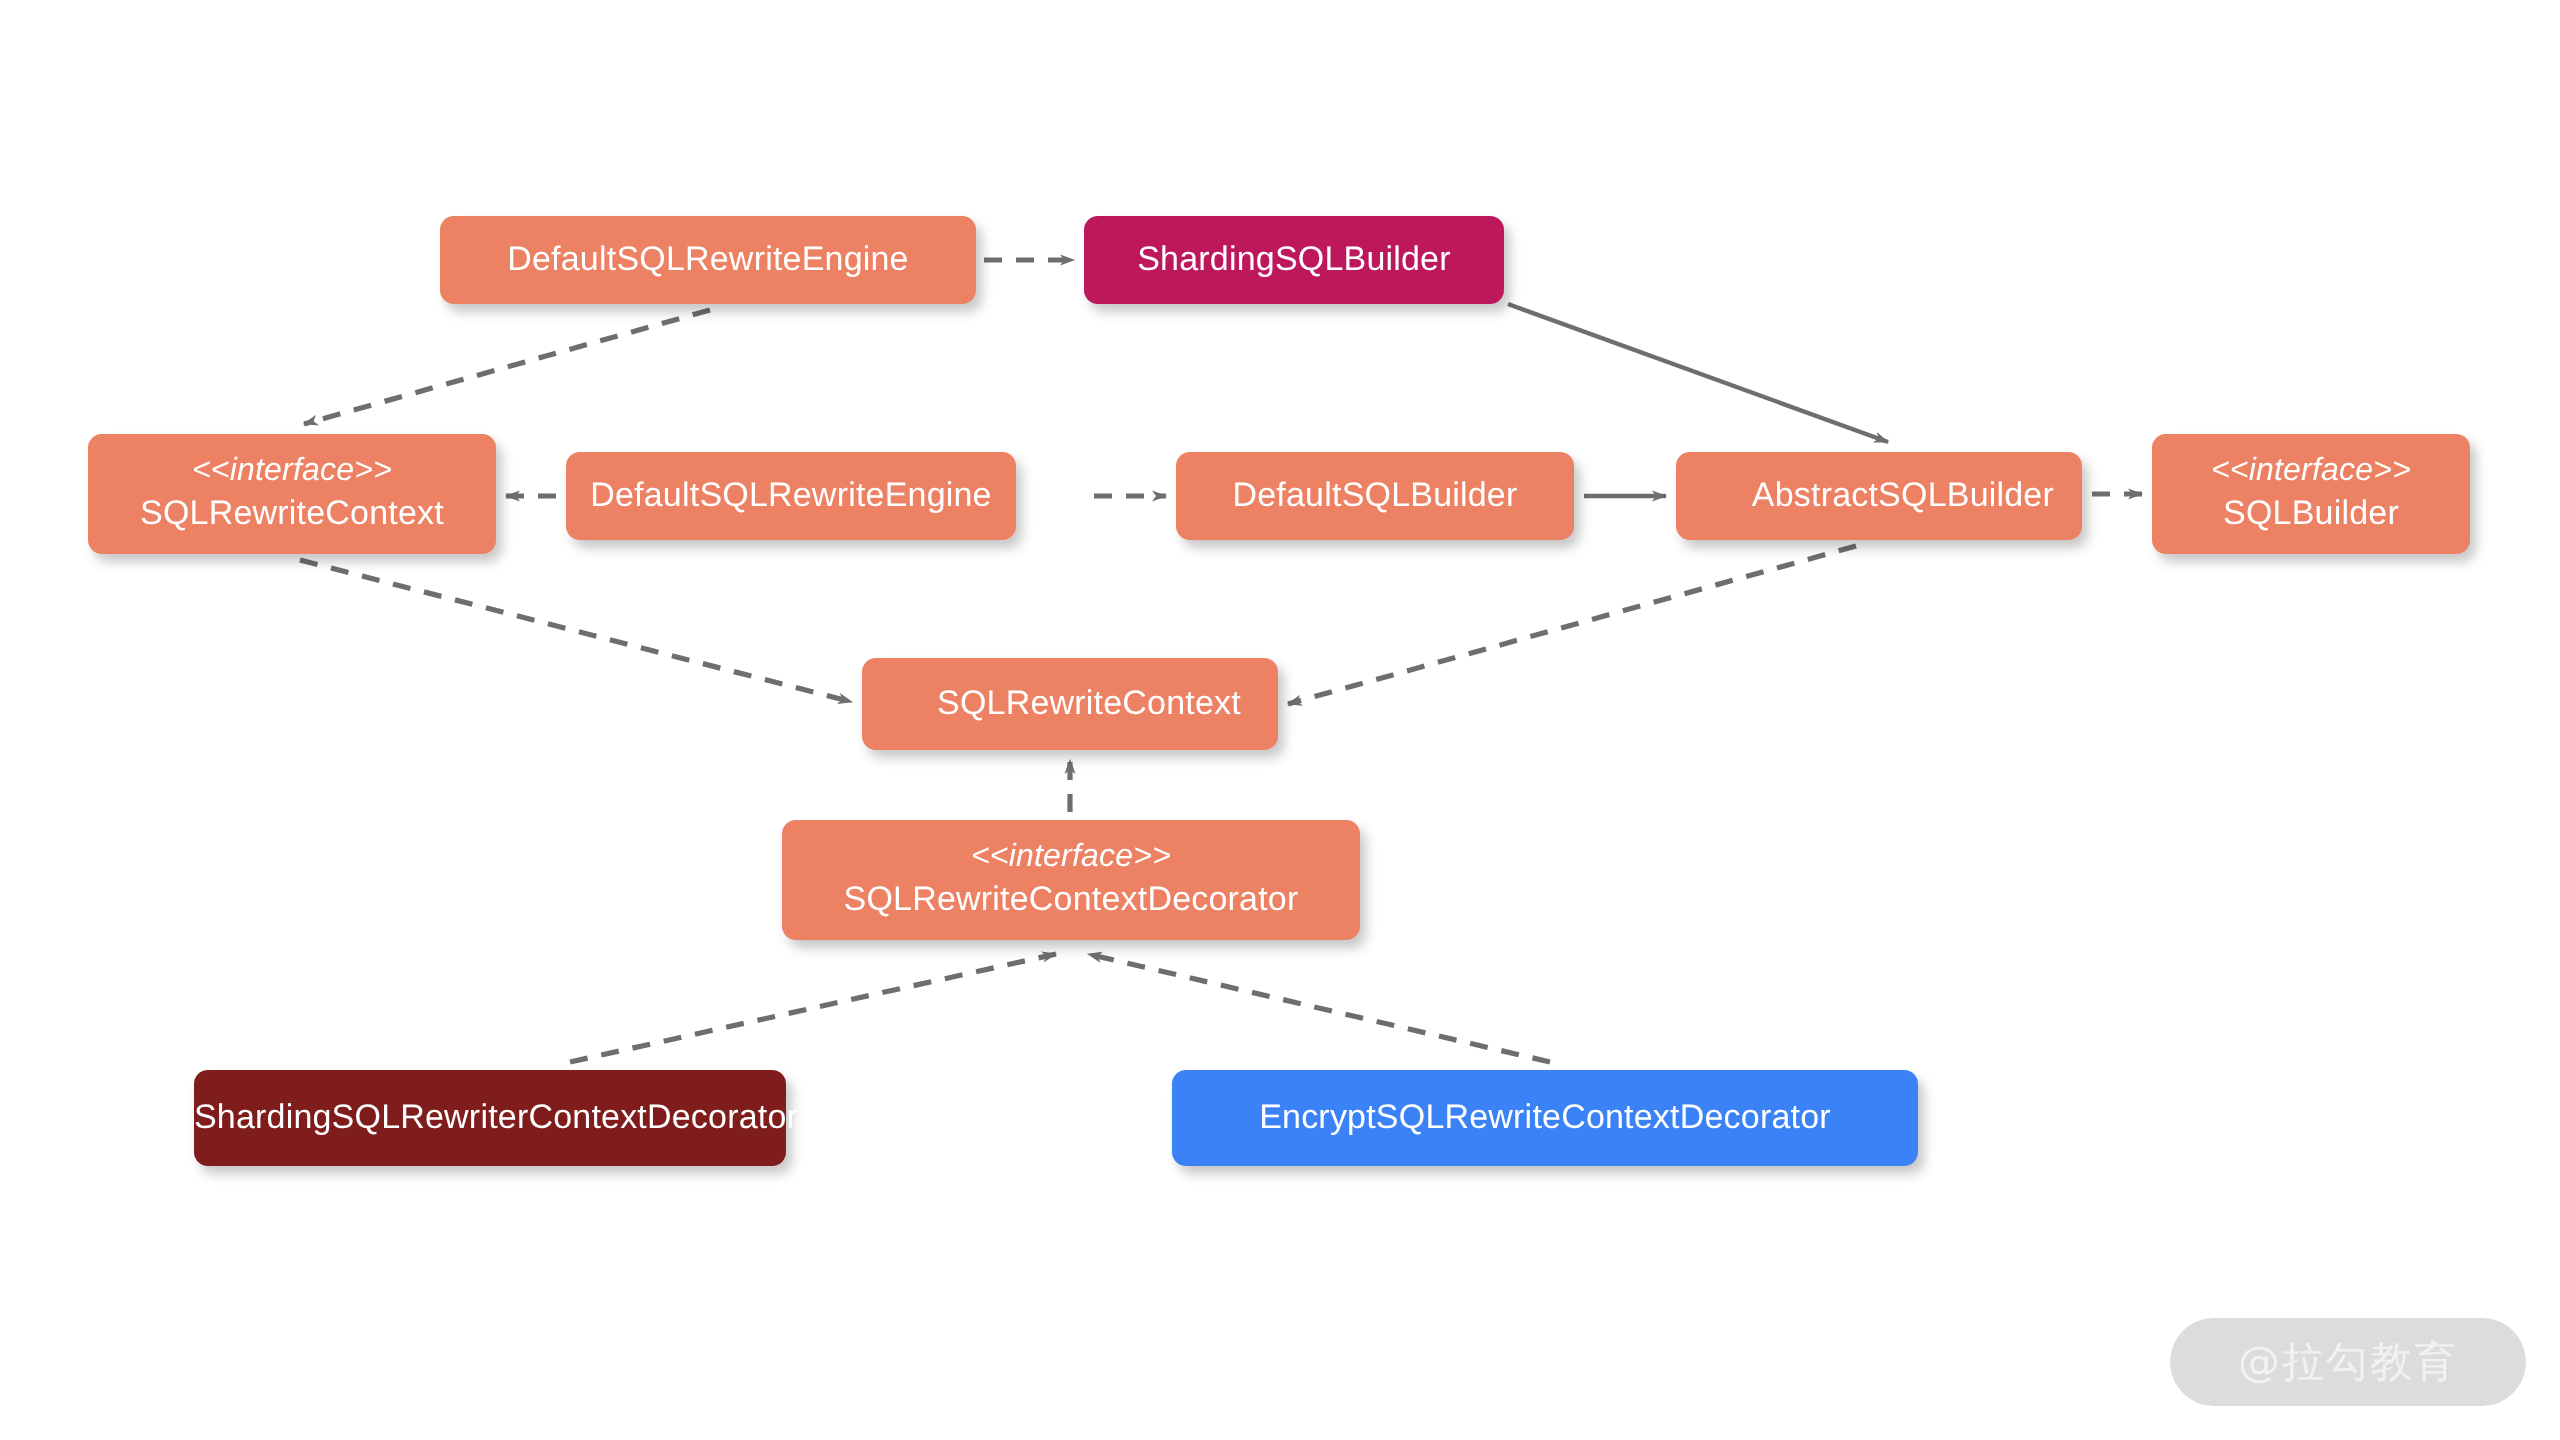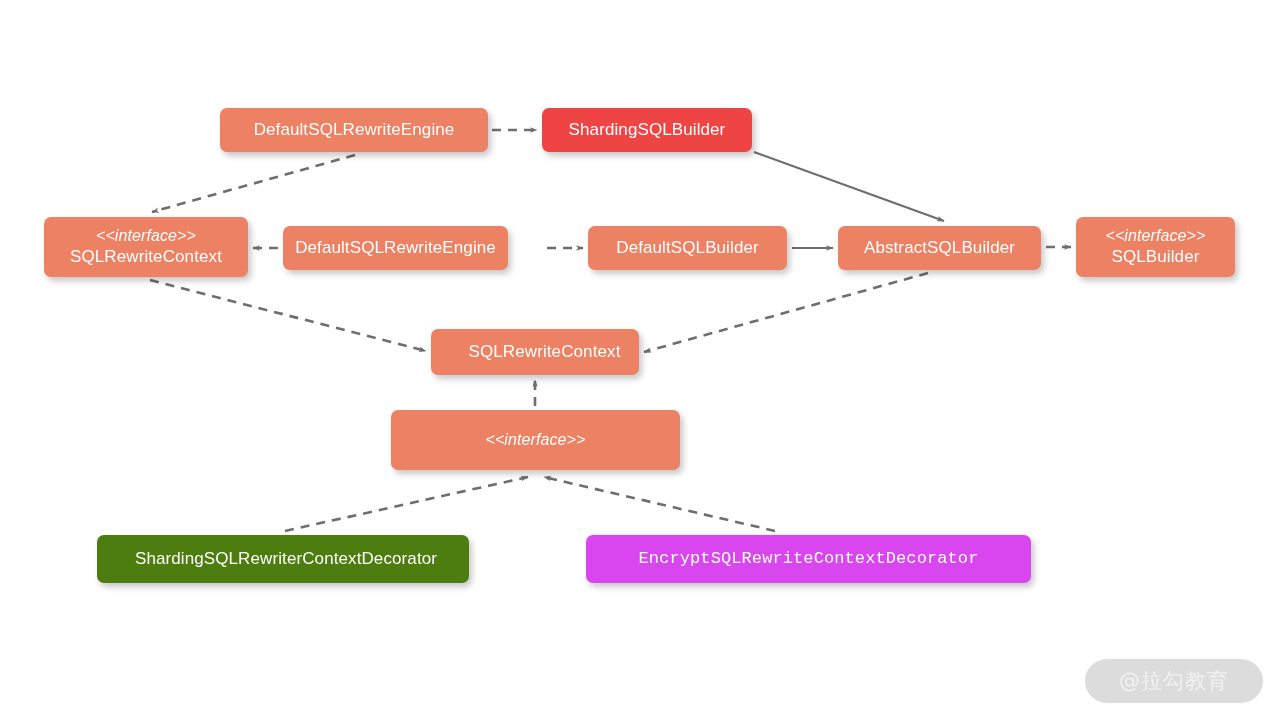--- a/index.html
+++ b/index.html
@@ -107,50 +107,51 @@
         <line x1="535" y1="406" x2="535" y2="380" stroke="#6e6e6e" stroke-width="2.6" stroke-dasharray="9,7" marker-end="url(#arrowhead)"></line>
         <line x1="285" y1="531" x2="528" y2="477" stroke="#6e6e6e" stroke-width="2.6" stroke-dasharray="9,7" marker-end="url(#arrowhead)"></line>
         <line x1="775" y1="531" x2="544" y2="477" stroke="#6e6e6e" stroke-width="2.6" stroke-dasharray="9,7" marker-end="url(#arrowhead)"></line>
       </g>
   </svg>
 
   <div id="node-layer">
       <div class="node-box" style="left: 220px; top: 108px; width: 268px; height: 44px; background: rgb(236, 129, 100); color: rgb(255, 255, 255);">
         <div class="node-label">DefaultSQLRewriteEngine</div>
       </div>
-      <div class="node-box" style="left: 542px; top: 108px; width: 210px; height: 44px; background: #ef4444; color: rgb(255, 255, 255);">
+      <div class="node-box" style="left: 542px; top: 108px; width: 210px; height: 44px; background: #be185d; color: rgb(255, 255, 255);">
         <div class="node-label">ShardingSQLBuilder</div>
       </div>
       <div class="node-box" style="left: 44px; top: 217px; width: 204px; height: 60px; background: rgb(236, 129, 100); color: rgb(255, 255, 255);">
         <div class="node-stereotype">&lt;&lt;interface&gt;&gt;</div>
         <div class="node-label">SQLRewriteContext</div>
       </div>
       <div class="node-box" style="left: 283px; top: 226px; width: 225px; height: 44px; background: rgb(236, 129, 100); color: rgb(255, 255, 255);">
         <div class="node-label">DefaultSQLRewriteEngine</div>
       </div>
       <div class="node-box" style="left: 588px; top: 226px; width: 199px; height: 44px; background: rgb(236, 129, 100); color: rgb(255, 255, 255); align-items: center;">
         <div class="node-label">DefaultSQLBuilder</div>
       </div>
-      <div class="node-box" style="left: 838px; top: 226px; width: 203px; height: 44px; background: rgb(236, 129, 100); color: rgb(255, 255, 255);">
+      <div class="node-box" style="left: 838px; top: 226px; width: 203px; height: 44px; background: rgb(236, 129, 100); color: rgb(255, 255, 255); align-items: flex-end;">
         <div class="node-label">AbstractSQLBuilder</div>
       </div>
       <div class="node-box" style="left: 1076px; top: 217px; width: 159px; height: 60px; background: rgb(236, 129, 100); color: rgb(255, 255, 255);">
         <div class="node-stereotype">&lt;&lt;interface&gt;&gt;</div>
         <div class="node-label">SQLBuilder</div>
       </div>
       <div class="node-box" style="left: 431px; top: 329px; width: 208px; height: 46px; background: rgb(236, 129, 100); color: rgb(255, 255, 255); padding-left: 33px;">
         <div class="node-label">SQLRewriteContext</div>
       </div>
       <div class="node-box" style="left: 391px; top: 410px; width: 289px; height: 60px; background: rgb(236, 129, 100); color: rgb(255, 255, 255);">
         <div class="node-stereotype">&lt;&lt;interface&gt;&gt;</div>
+        <div class="node-label">SQLRewriteContextDecorator</div>
       </div>
-      <div class="node-box" style="left: 97px; top: 535px; width: 372px; height: 48px; background: #4d7c0f; color: rgb(255, 255, 255); padding-left: 20px;">
+      <div class="node-box" style="left: 97px; top: 535px; width: 296px; height: 48px; background: #7f1d1d; color: rgb(255, 255, 255); padding-left: 20px;">
         <div class="node-label">ShardingSQLRewriterContextDecorator</div>
       </div>
-      <div class="node-box" style="left: 586px; top: 535px; width: 445px; height: 48px; background: #d946ef; color: rgb(255, 255, 255); font-family: Liberation Mono, monospace;">
+      <div class="node-box" style="left: 586px; top: 535px; width: 373px; height: 48px; background: #3b82f6; color: rgb(255, 255, 255);">
         <div class="node-label">EncryptSQLRewriteContextDecorator</div>
       </div>
     </div>
 
 
   <div class="watermark">
     <span>@拉勾教育</span>
   </div>
 
 </div>

